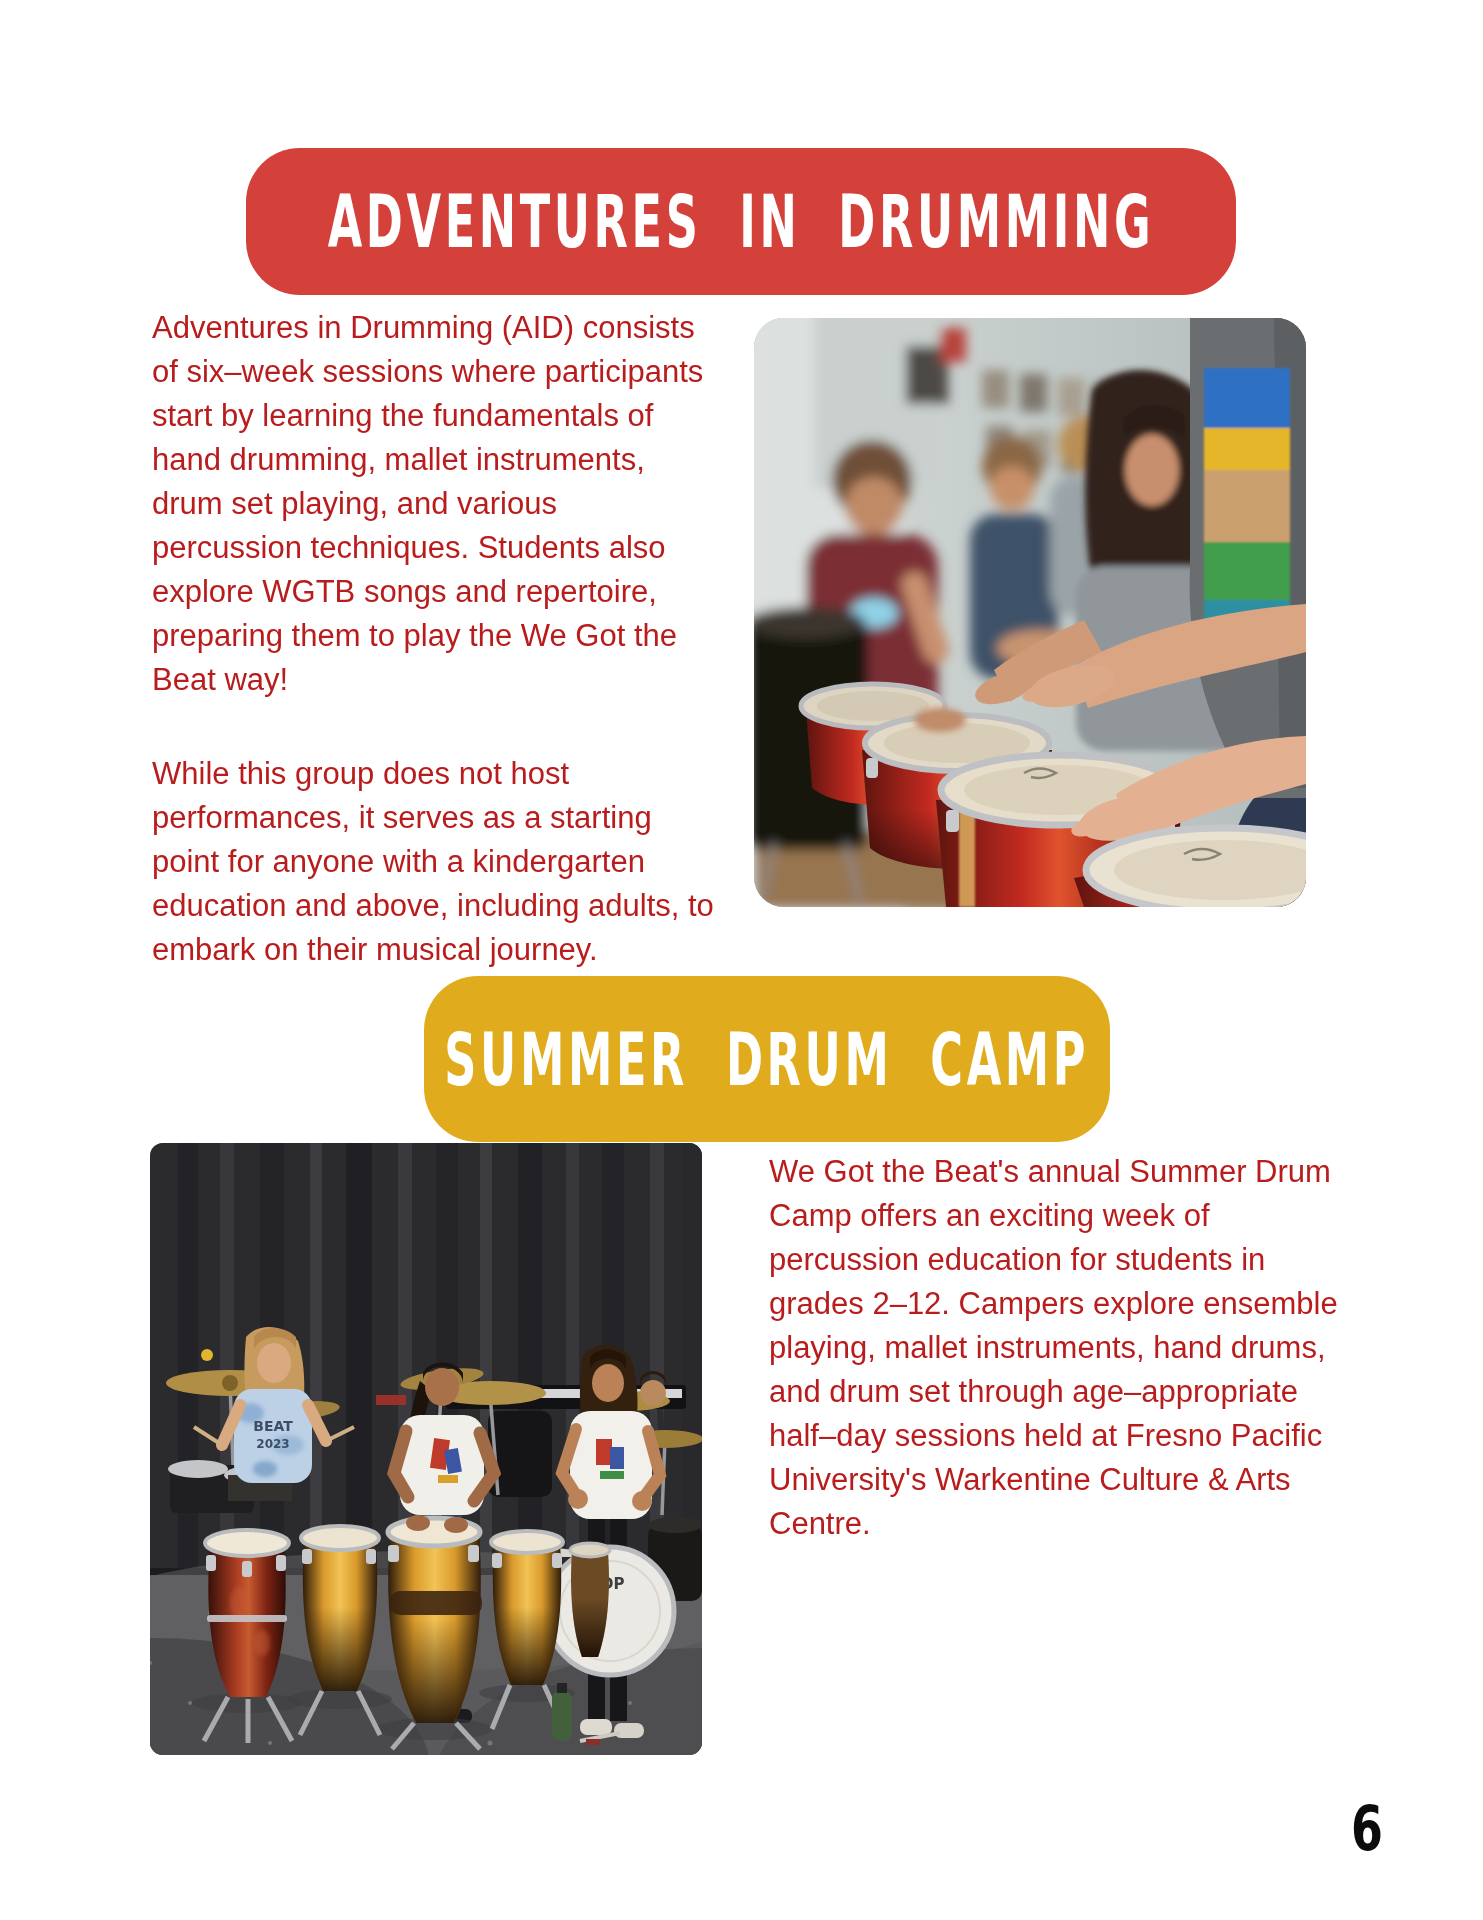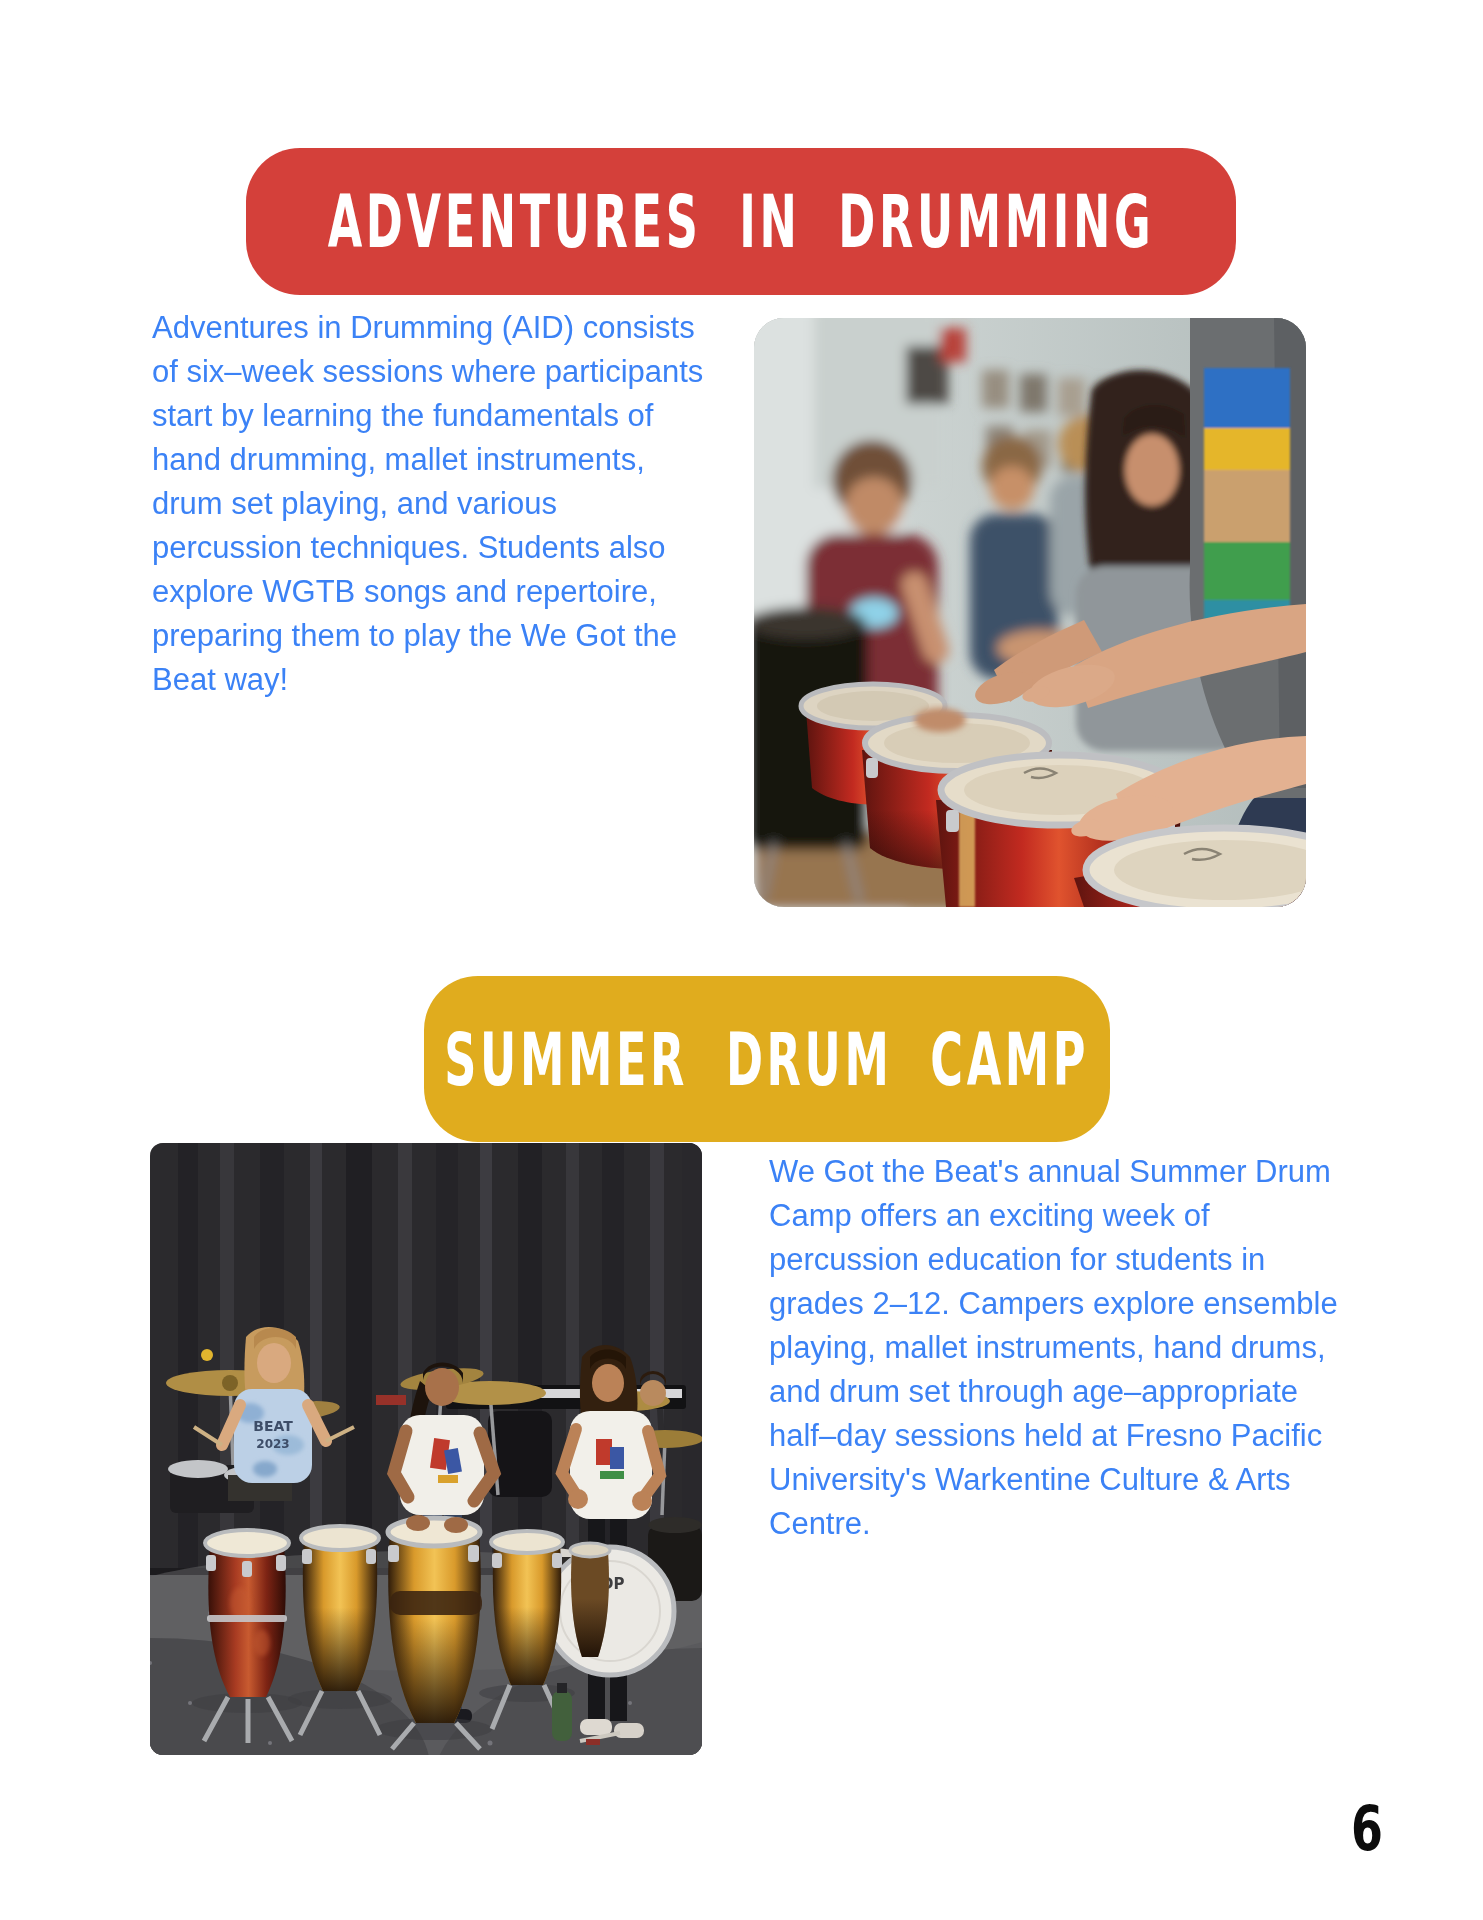--- a/index.html
+++ b/index.html
@@ -12,21 +12,21 @@
     border-radius:54px;
   }
   .banner-red    { left:246px; top:148px;  width:990px; height:147px; background:#d4403a; }
   .banner-yellow { left:380px; top:976px;  width:686px; height:166px; background:#e0ac1e;margin-left:44px; }
   .banner-title {
     font-family:"DejaVu Sans", sans-serif; font-weight:bold; color:#ffffff;
     font-size:62px; letter-spacing:5px; word-spacing:26px; white-space:nowrap;
     transform:scale(0.72,1.18); transform-origin:center;
   }
   .body-text {
-    position:absolute; font-size:31px; line-height:44px; color:#3b82f6;
+    position:absolute; font-size:31px; line-height:44px; color:#b91c1c;
     white-space:pre-line; letter-spacing:0px;
   }
   .col1 { left:152px; width:640px; }
   .col2 { left:737px; width:630px;margin-left:32px; }
   .p1a { top:306px; }
   .p1b { top:752px; }
   .p2a { top:1150px; }
   .p2b { top:1596px; }
   .photo { position:absolute; border-radius:30px; overflow:hidden; background:#888; }
   .photo1 { left:754px; top:318px;  width:552px; height:589px; }
@@ -49,20 +49,25 @@
 
   <div class="body-text col1 p1a">Adventures in Drumming (AID) consists
 of six–week sessions where participants
 start by learning the fundamentals of
 hand drumming, mallet instruments,
 drum set playing, and various
 percussion techniques. Students also
 explore WGTB songs and repertoire,
 preparing them to play the We Got the
 Beat way!</div>
+  <div class="body-text col1 p1b">While this group does not host
+performances, it serves as a starting
+point for anyone with a kindergarten
+education and above, including adults, to
+embark on their musical journey.</div>
 
   <div class="photo photo1">
     <svg viewBox="0 0 552 589" xmlns="http://www.w3.org/2000/svg">
       <defs>
         <filter id="b6" x="-20%" y="-20%" width="140%" height="140%">
             <feGaussianBlur stdDeviation="6"></feGaussianBlur>
           </filter>
         <filter id="b3" x="-20%" y="-20%" width="140%" height="140%">
             <feGaussianBlur stdDeviation="3"></feGaussianBlur>
           </filter>

